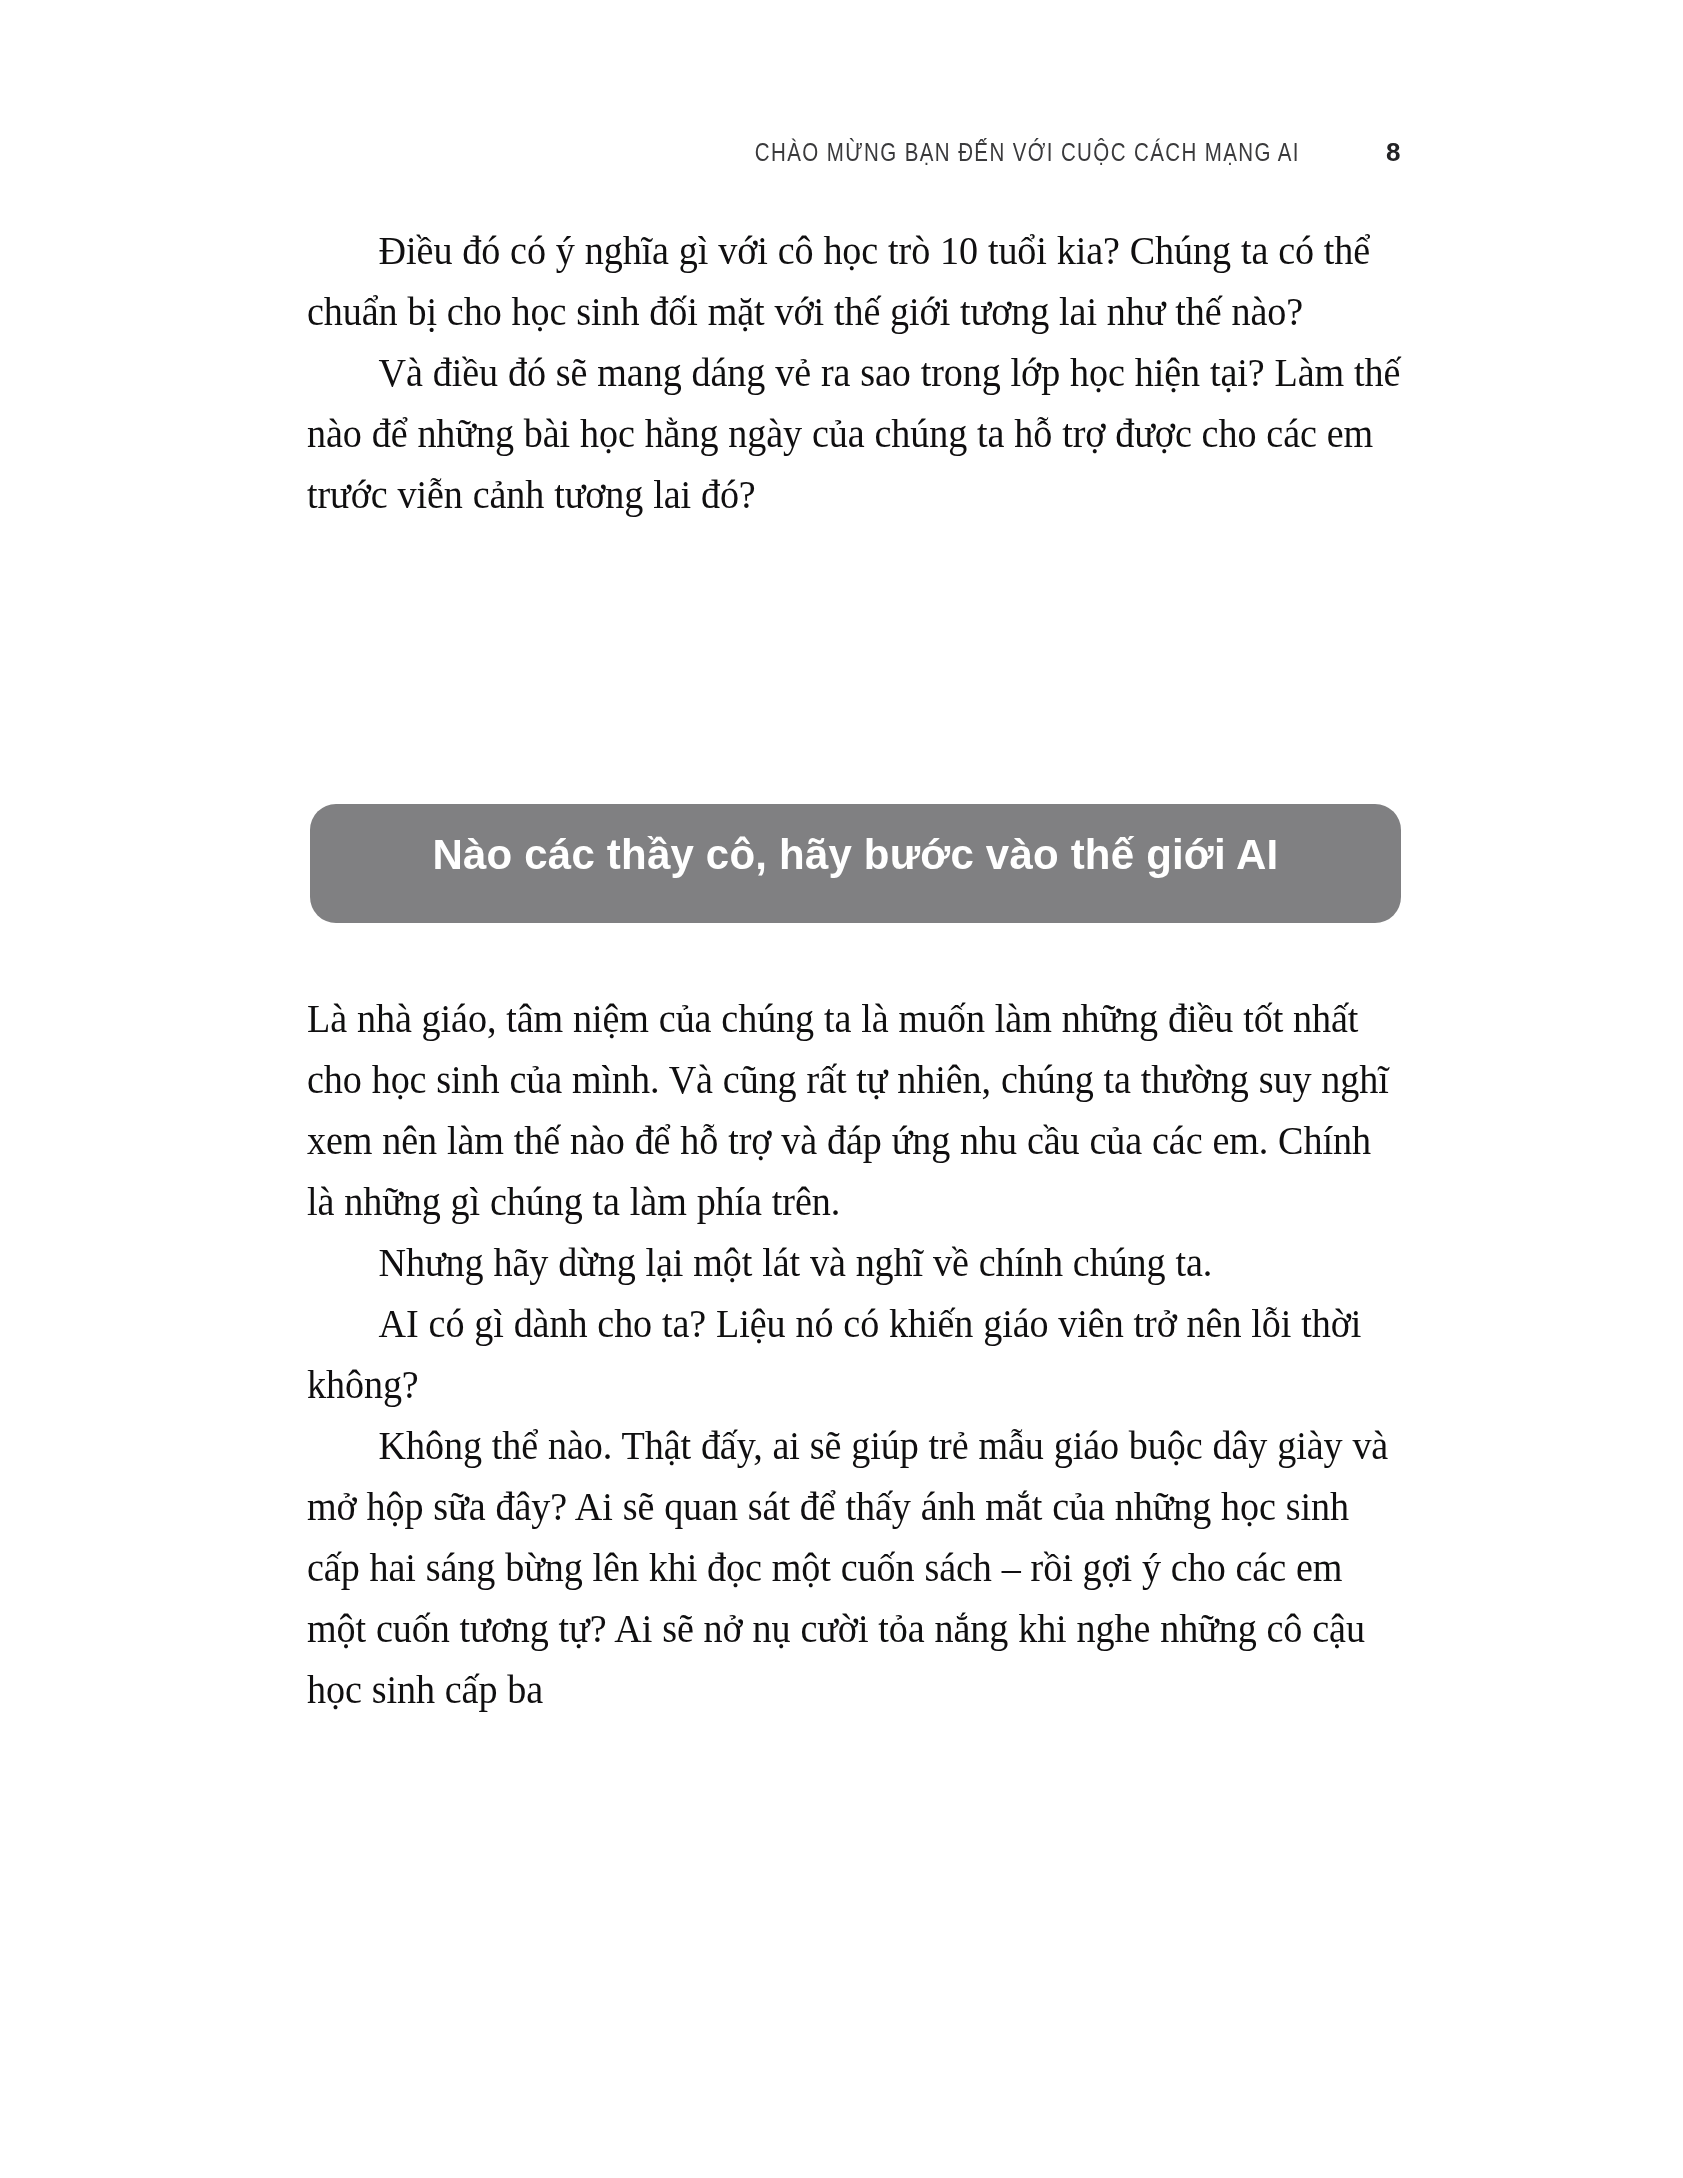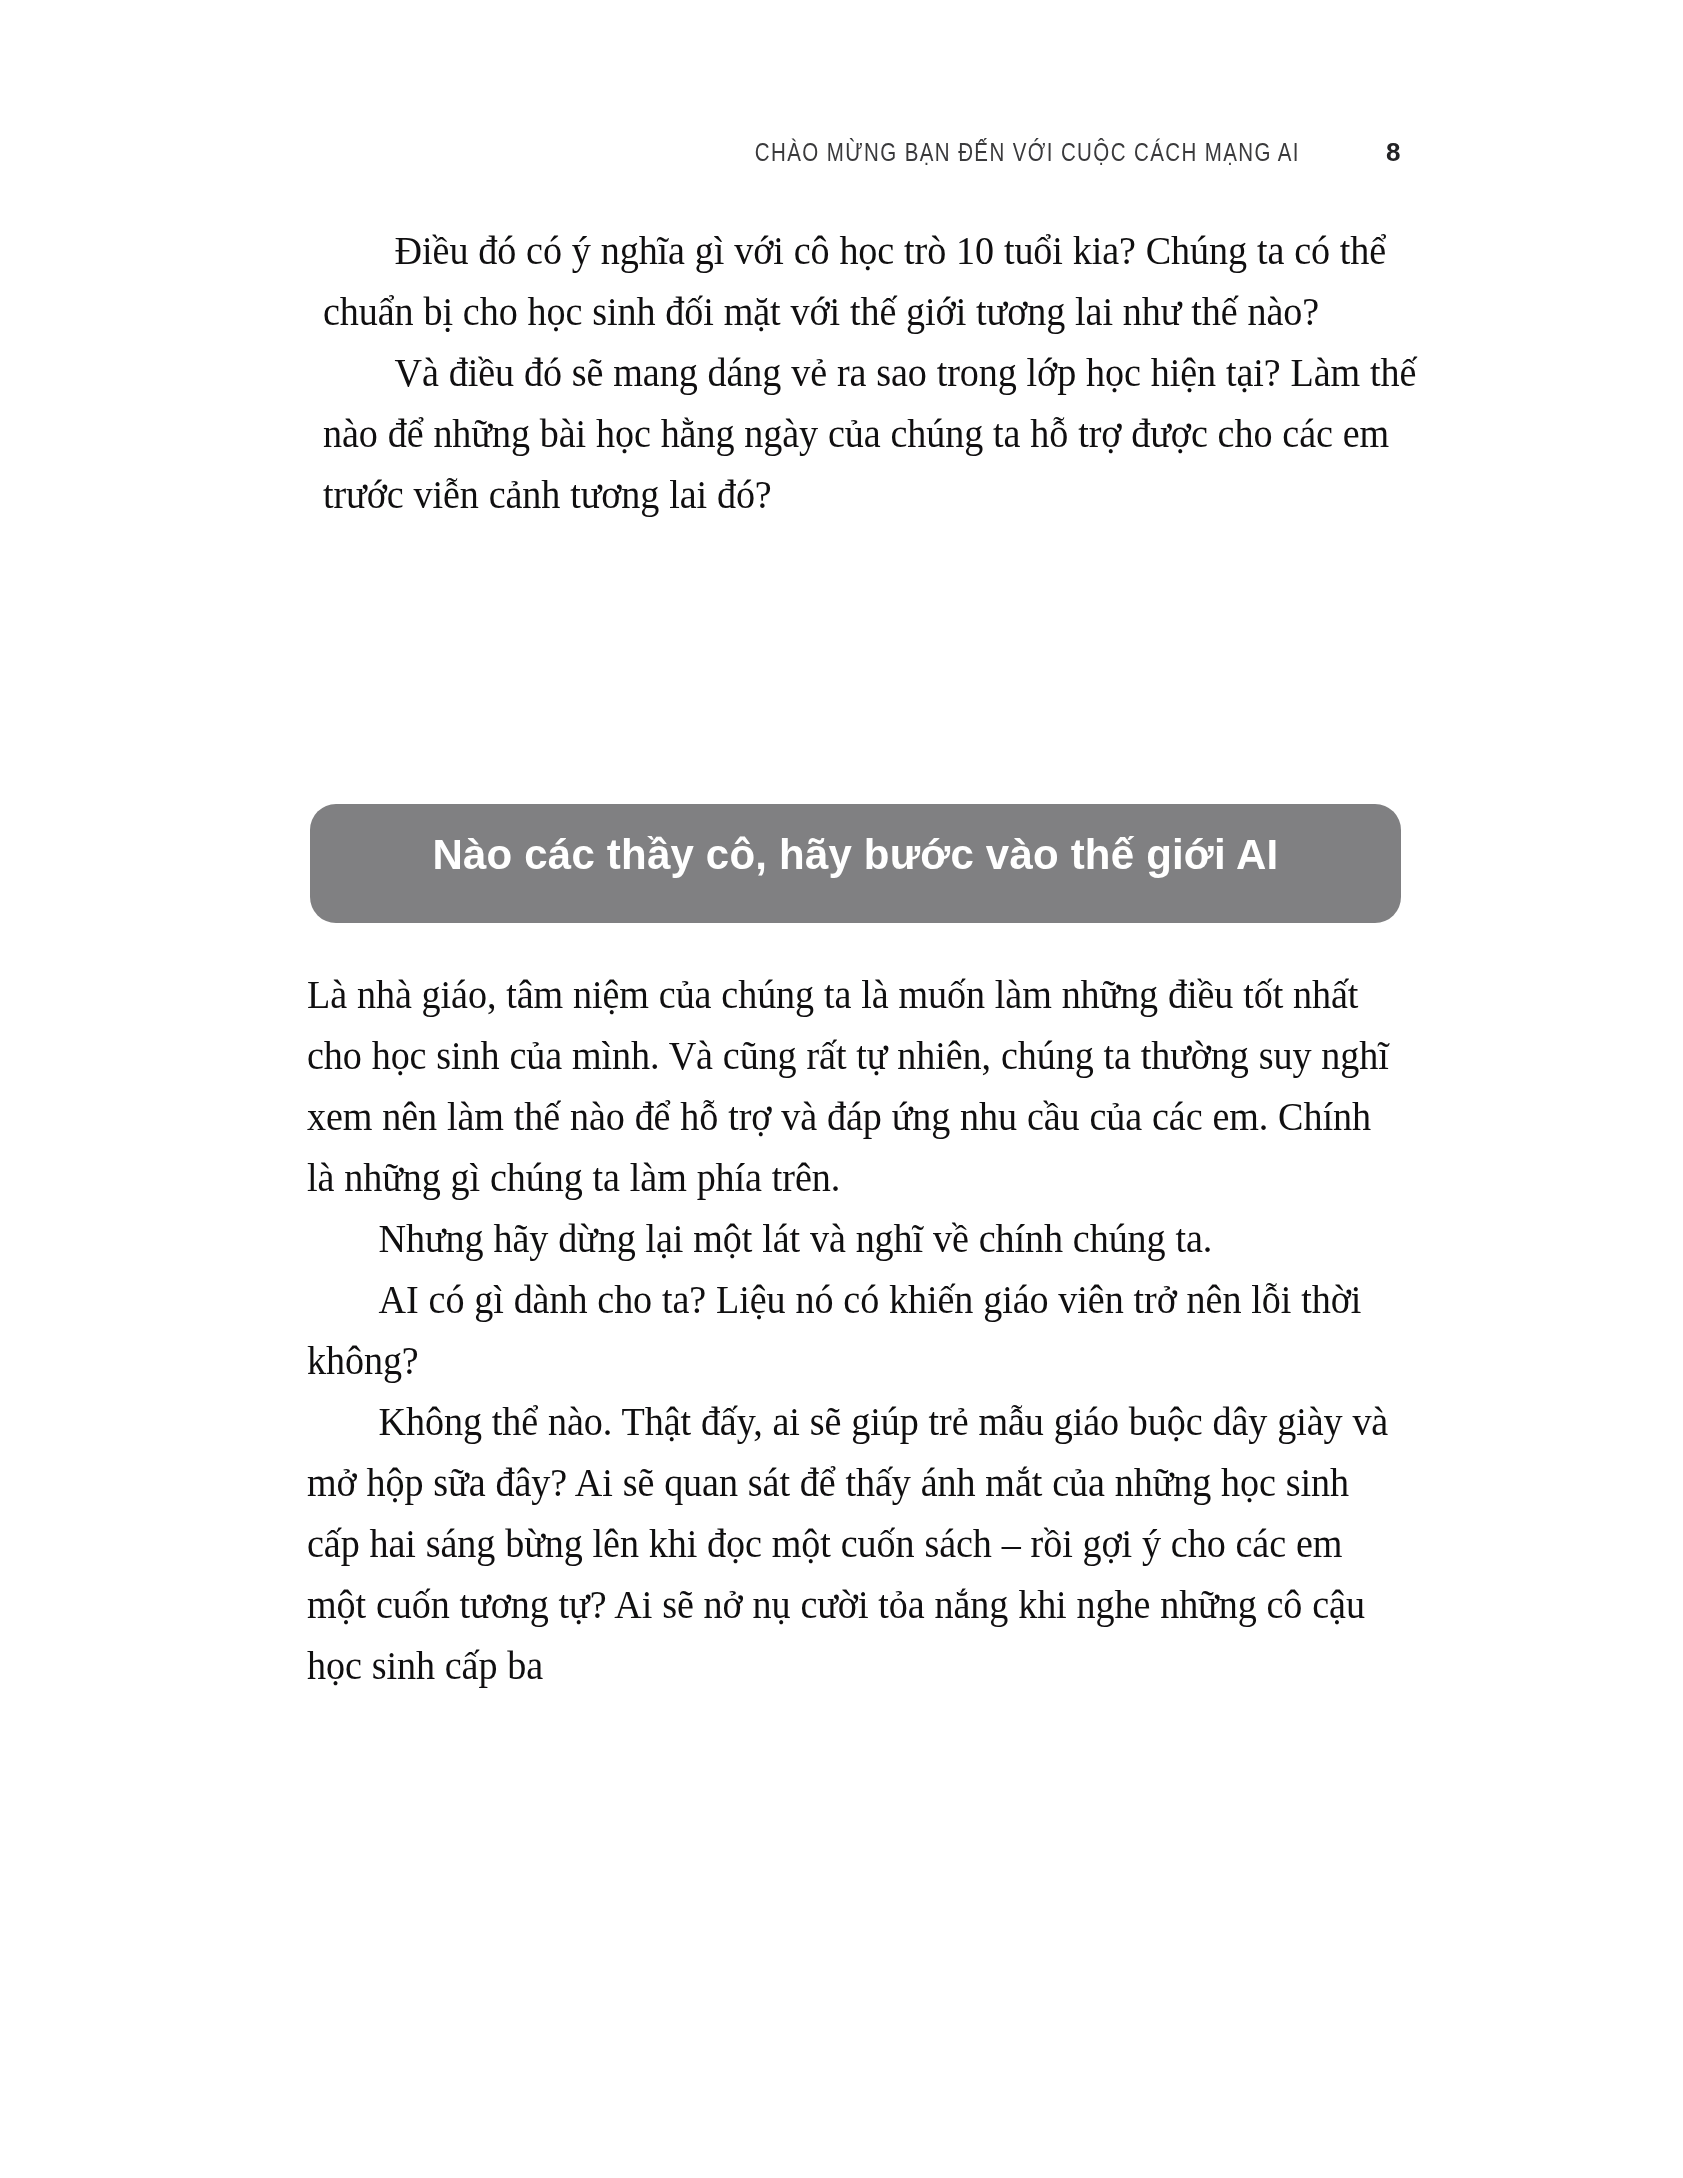--- a/index.html
+++ b/index.html
@@ -42,21 +42,21 @@
     font-family: "Liberation Sans", "DejaVu Sans", sans-serif;
     font-size: 26px;
     font-weight: 700;
     color: #232325;
     letter-spacing: 0.5px;
   }
 
   
   .body-col {
     position: absolute;
-    left: 323px;
+    left: 307px;
     top: 220px;
     width: 1096px;
   }
   p.para {
     margin: 0;
     font-size: 41px;
     line-height: 61px;
     color: #100f10;
     text-align: left;
     letter-spacing: -0.1px;
@@ -90,21 +90,21 @@
     font-weight: 700;
     color: #ffffff;
     letter-spacing: 0.2px;
     white-space: nowrap;
   }
 
   
   .body-col-2 {
     position: absolute;
     left: 307px;
-    top: 964px;
+    top: 988px;
     width: 1096px;
   }
 </style>
 </head>
 <body>
 
 <div class="page">
 
   <div class="running-head">
     <span class="running-head-title">CHÀO MỪNG BẠN ĐẾN VỚI CUỘC CÁCH MẠNG AI</span>

